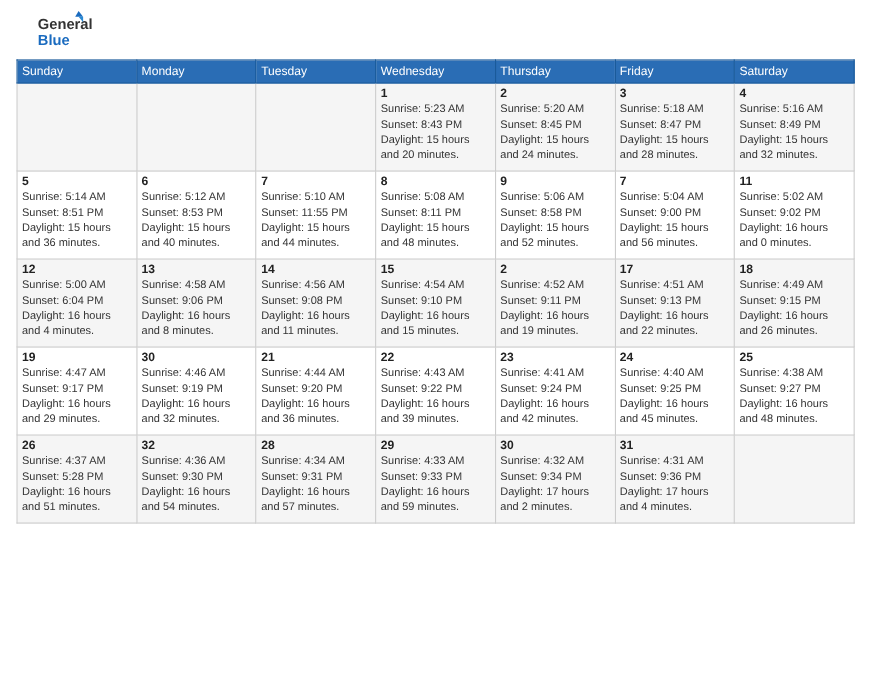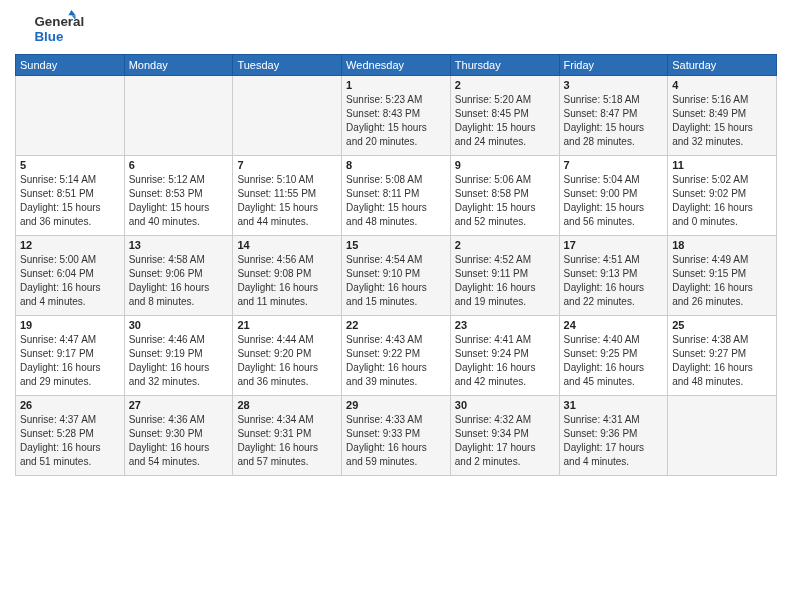--- a/index.html
+++ b/index.html
@@ -302,21 +302,21 @@
         </tr>
         <tr>
           <td>
             <span class="day-number">26</span>
             <div class="day-info">Sunrise: 4:37 AM
 Sunset: 5:28 PM
 Daylight: 16 hours
 and 51 minutes.</div>
           </td>
           <td>
-            <span class="day-number">27</span>
+            <span class="day-number">32</span>
             <div class="day-info">Sunrise: 4:36 AM
 Sunset: 9:30 PM
 Daylight: 16 hours
 and 54 minutes.</div>
           </td>
           <td>
             <span class="day-number">28</span>
             <div class="day-info">Sunrise: 4:34 AM
 Sunset: 9:31 PM
 Daylight: 16 hours

